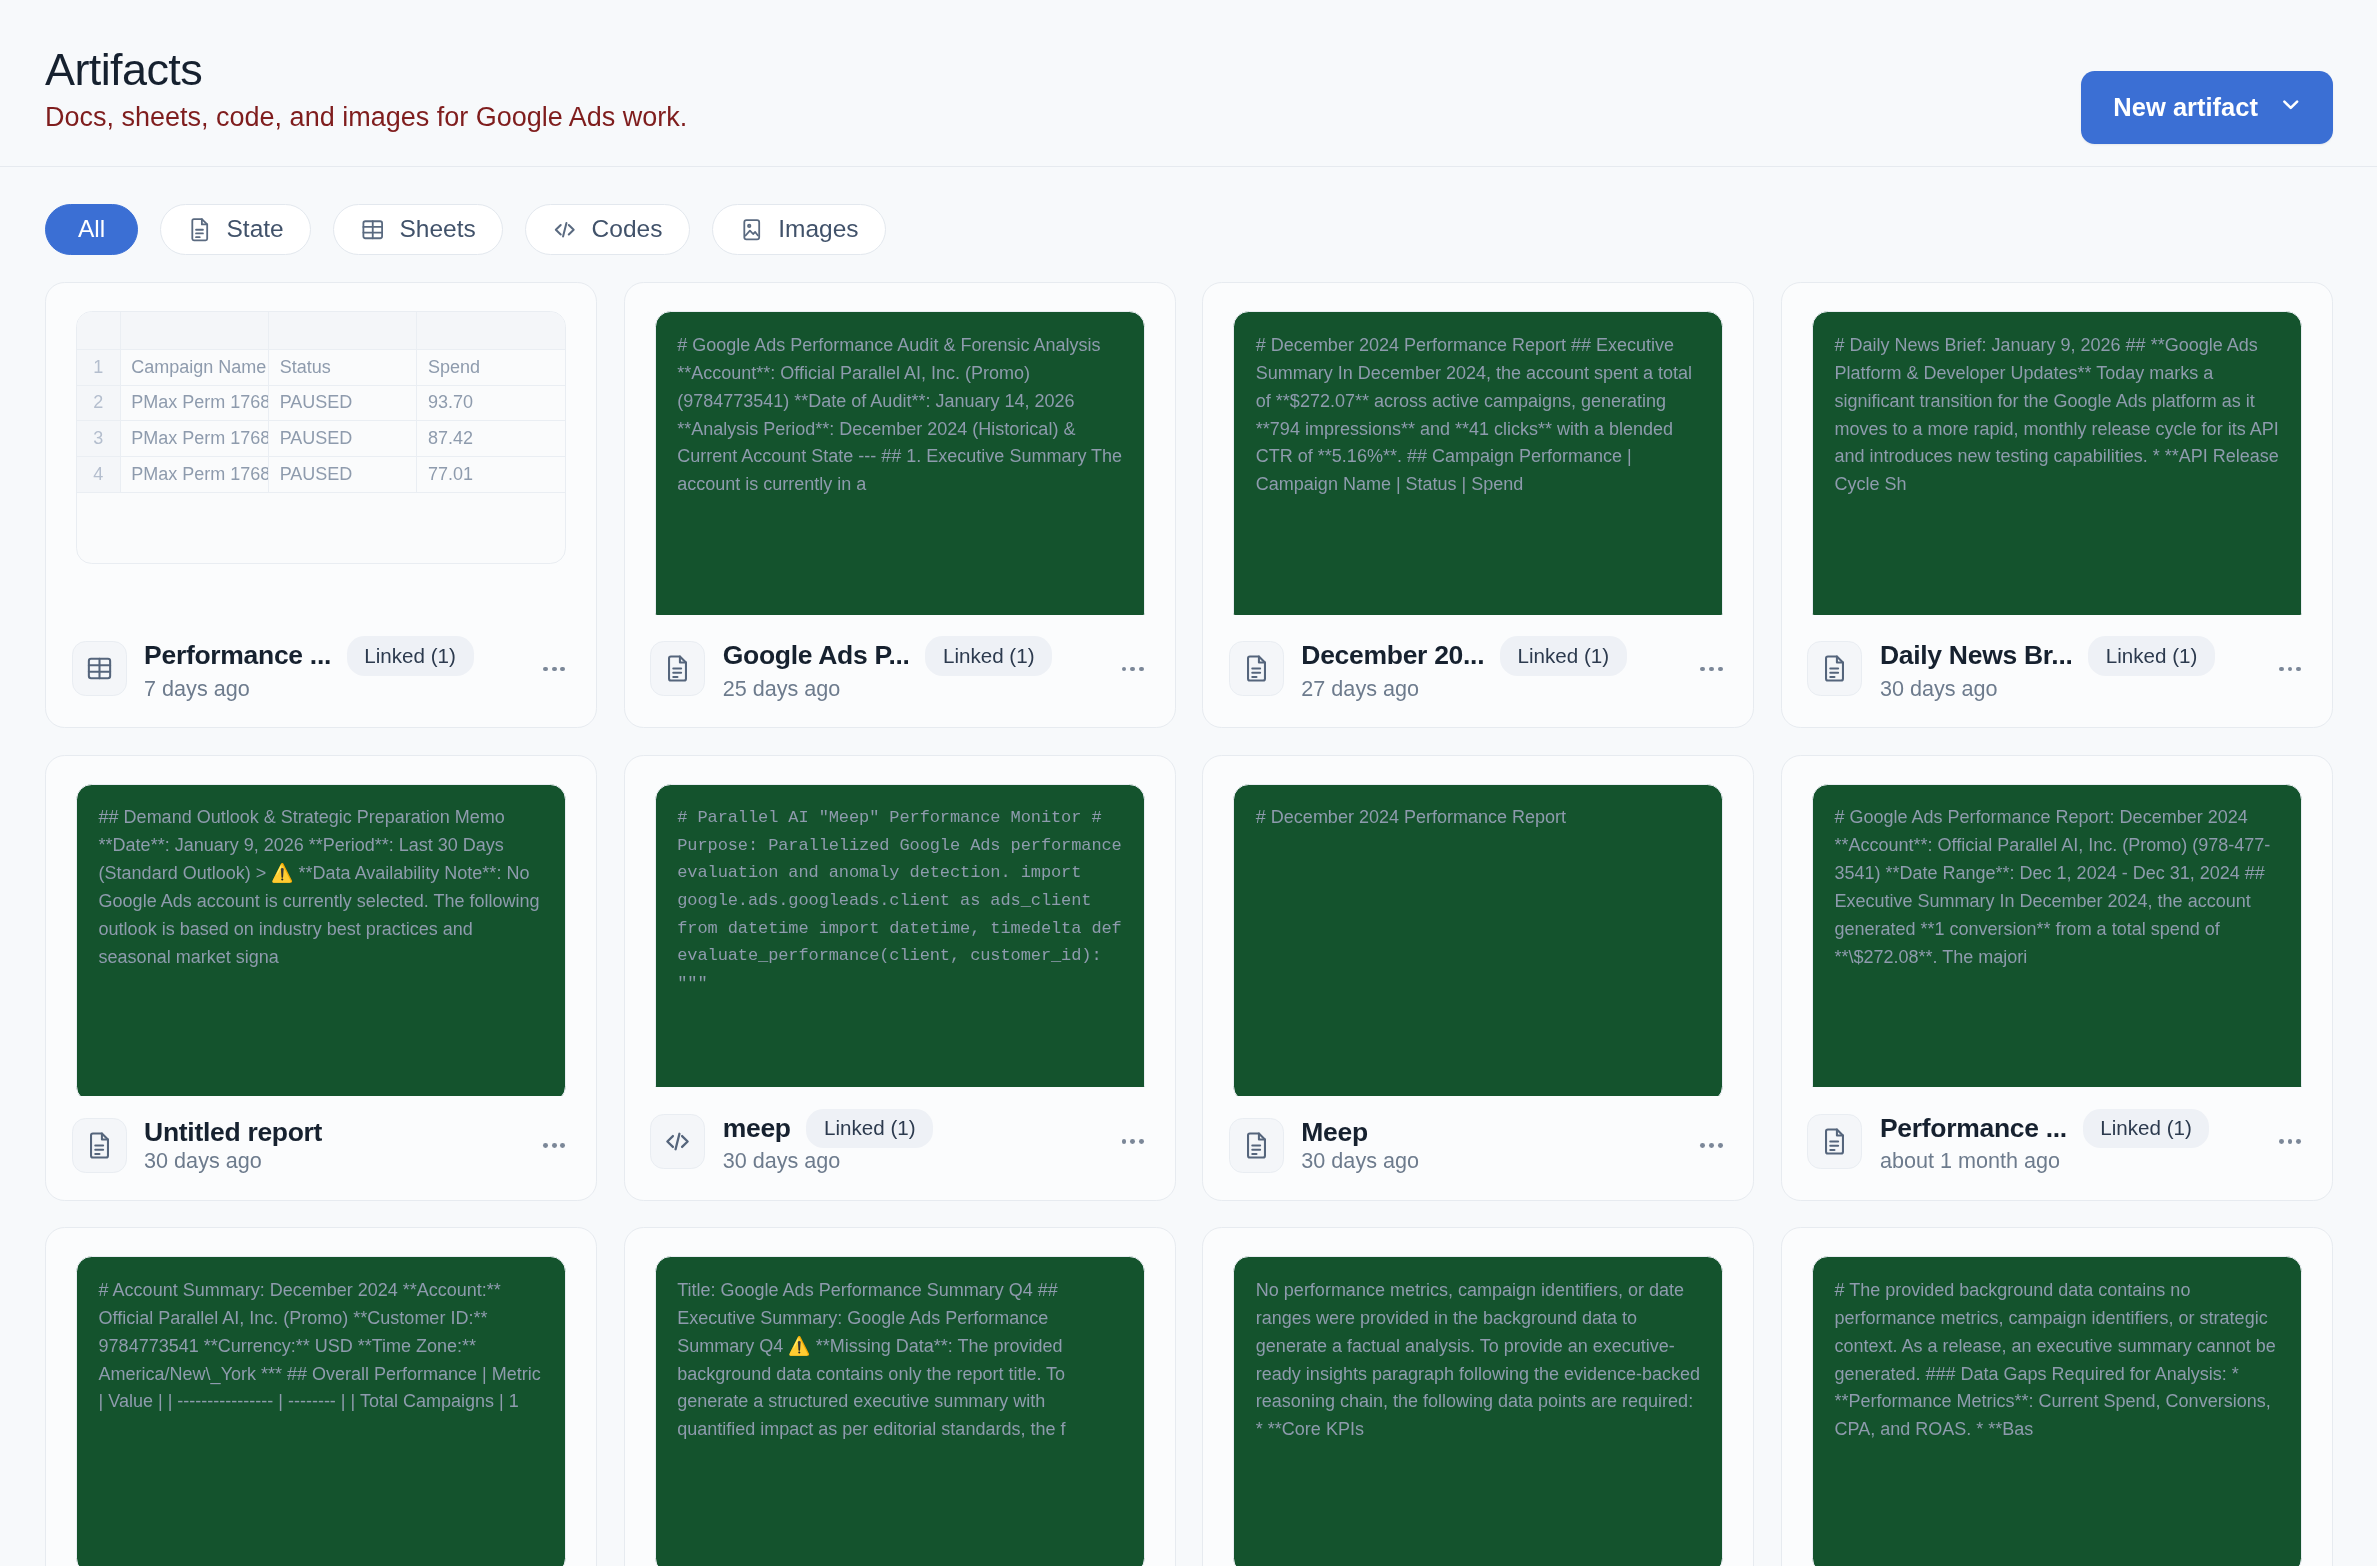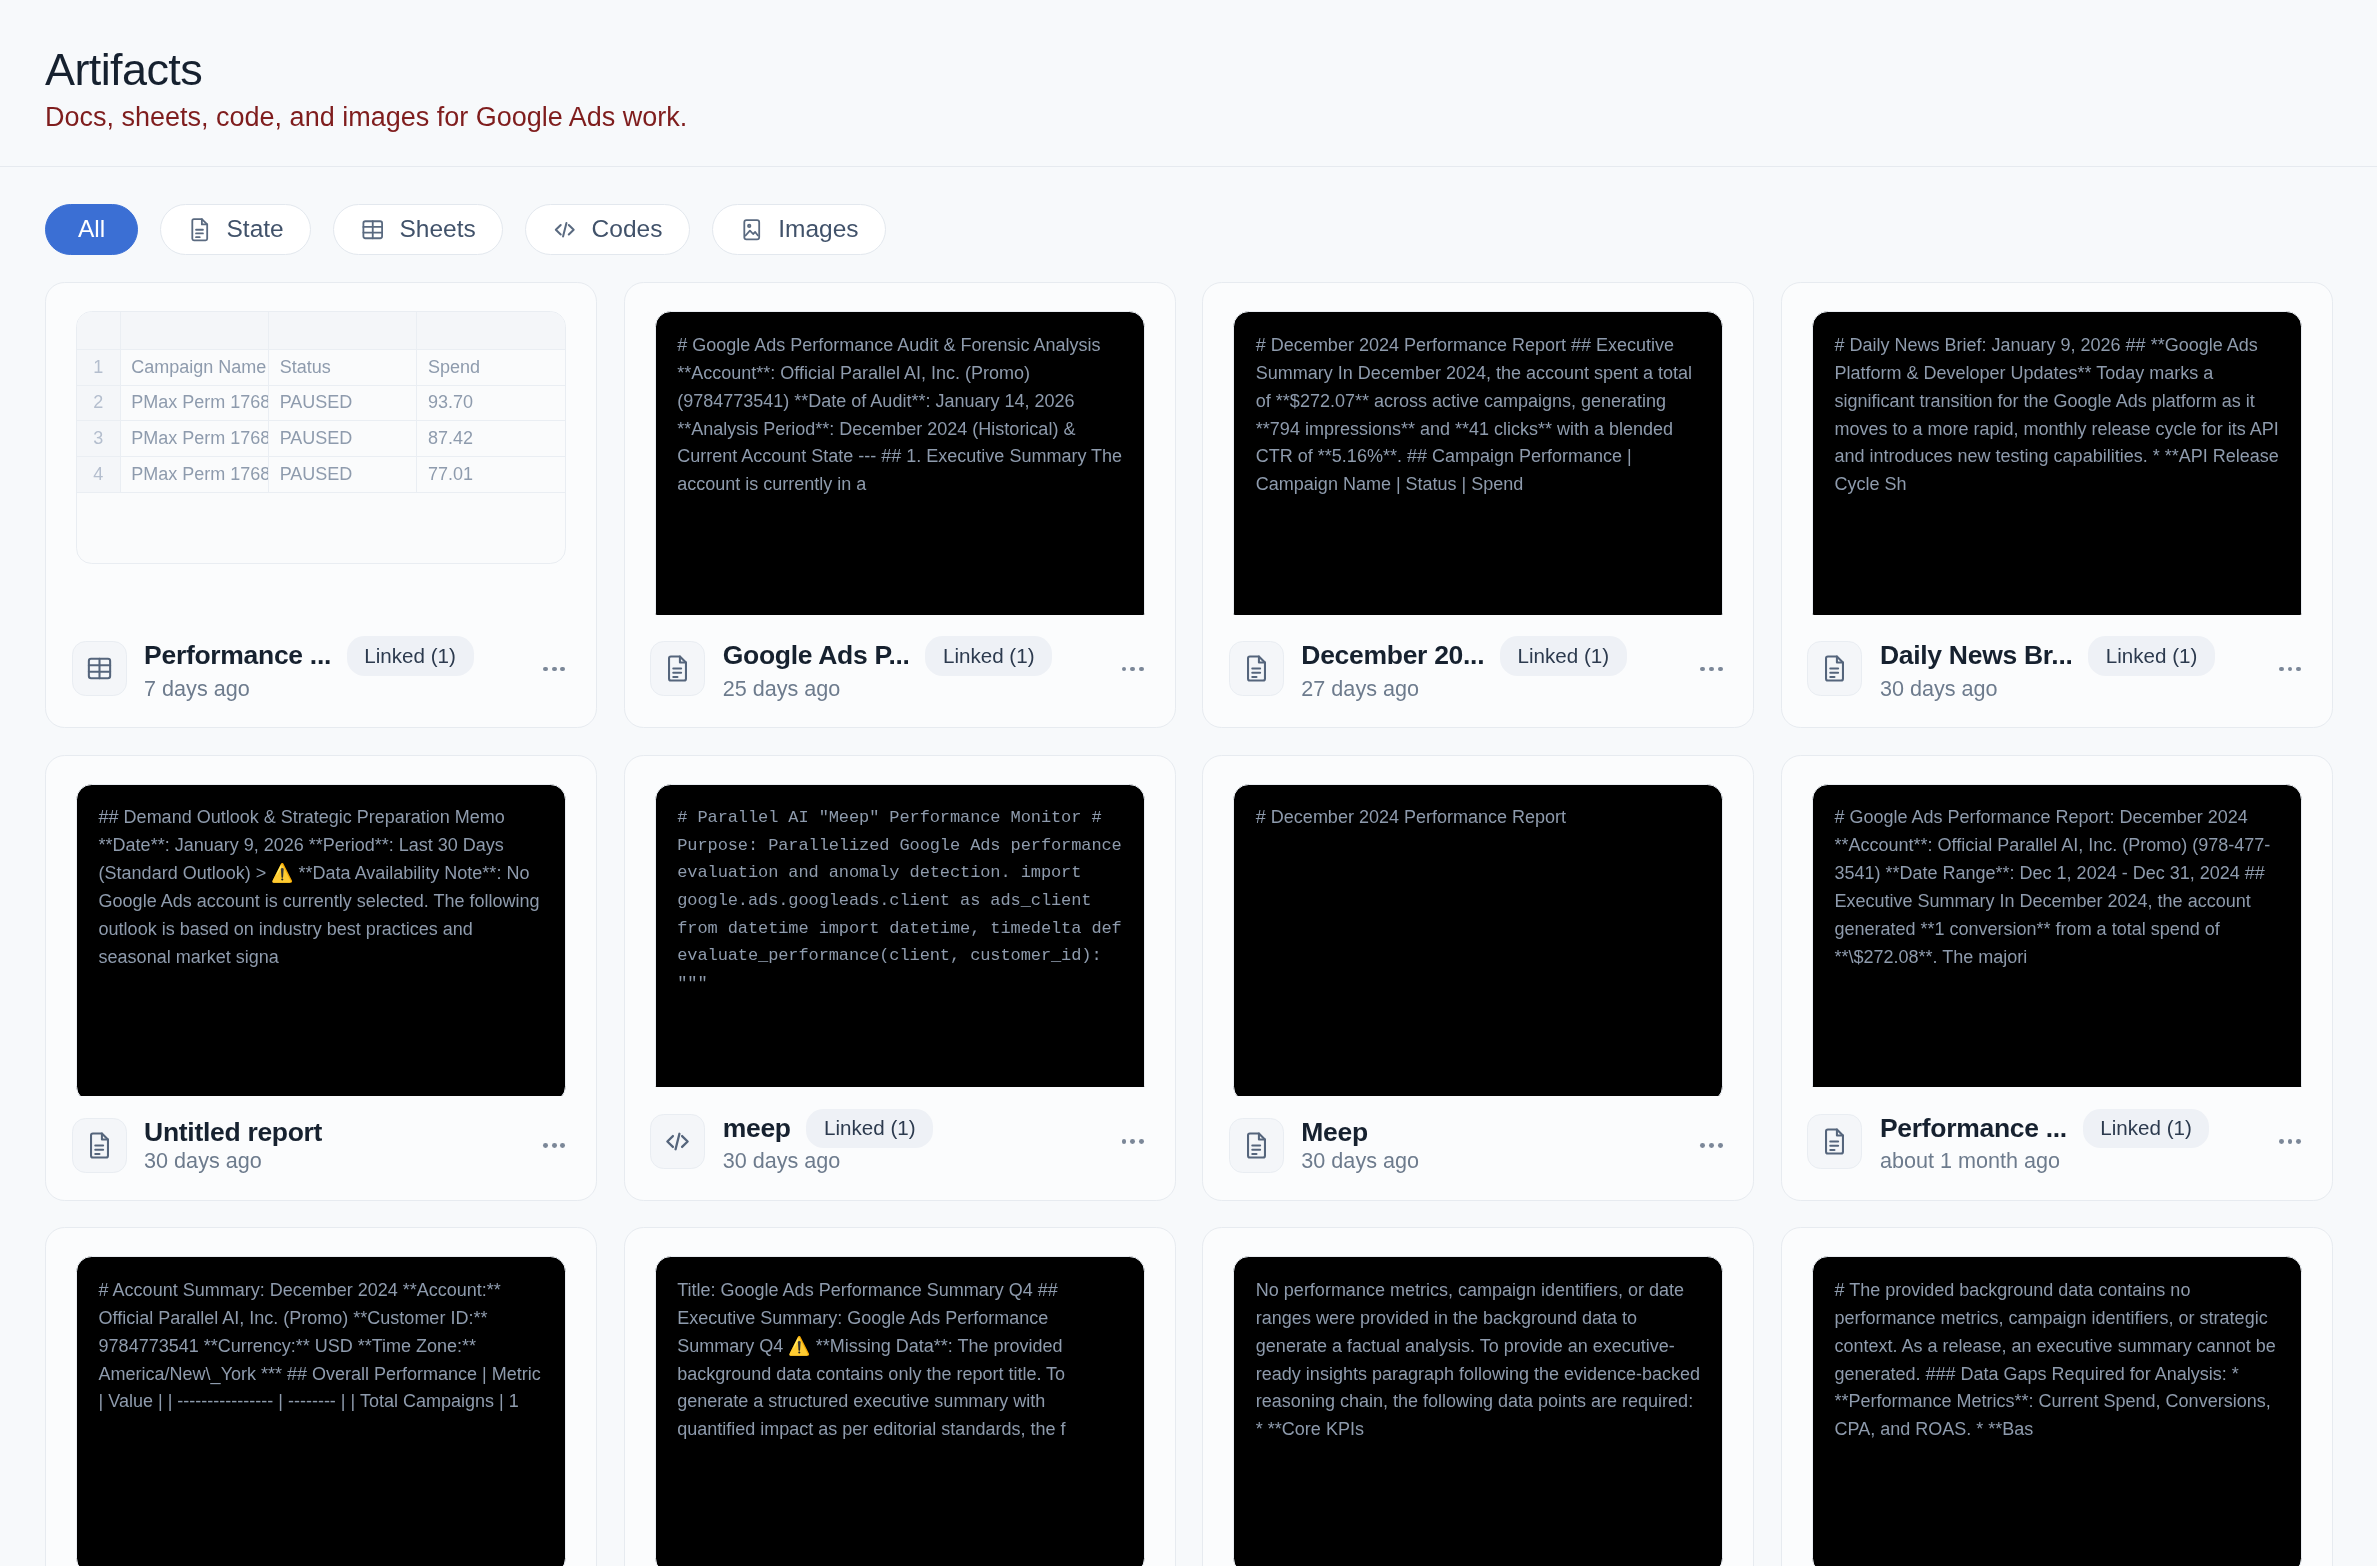--- a/index.html
+++ b/index.html
@@ -99,21 +99,21 @@
     height: 446px;
     cursor: pointer;
   }
   .card-preview {
     flex: 1;
     padding: 28px 30px 0 30px;
     overflow: hidden;
   }
   .preview-box {
     height: 318px;
-    background: #000000;
+    background: #14532d;
     border: 1px solid #e9edf2;
     border-radius: 15.7px;
     padding: 19.6px 21.6px;
     overflow: hidden;
     color: #8e9bad;
     font-size: 18px;
     line-height: 1.55;
     word-break: break-word;
   }
   .preview-box.code {
@@ -222,20 +222,28 @@
     width: 4.9px; height: 4.9px; border-radius: 50%;
     background: #7b8798; display: block;
   }
 </style>
 </head>
 <body>
 
 <div class="page-header">
   <div class="page-title">Artifacts</div>
   <div class="page-subtitle">Docs, sheets, code, and images for Google Ads work.</div>
+  <button class="new-artifact-btn">
+    <span>New artifact</span>
+    <span class="chev">
+      <svg width="25.5" height="25.5" viewBox="0 0 24 24" fill="none" stroke="#ffffff" stroke-width="2.4" stroke-linecap="round" stroke-linejoin="round">
+          <polyline points="6 9 12 15 18 9"></polyline>
+        </svg>
+    </span>
+  </button>
 </div>
 
 <div class="filter-bar" id="filter-bar">
     <button class="chip active">
       <span>All</span>
     </button>
     <button class="chip">
       <span>
         <svg width="25.5" height="25.5" viewBox="0 0 24 24" fill="none" stroke="#5a6a80" stroke-width="1.7" stroke-linecap="round" stroke-linejoin="round">
           <path d="M14 2H6.5A1.5 1.5 0 0 0 5 3.5v17A1.5 1.5 0 0 0 6.5 22h11a1.5 1.5 0 0 0 1.5-1.5V7z"></path>

